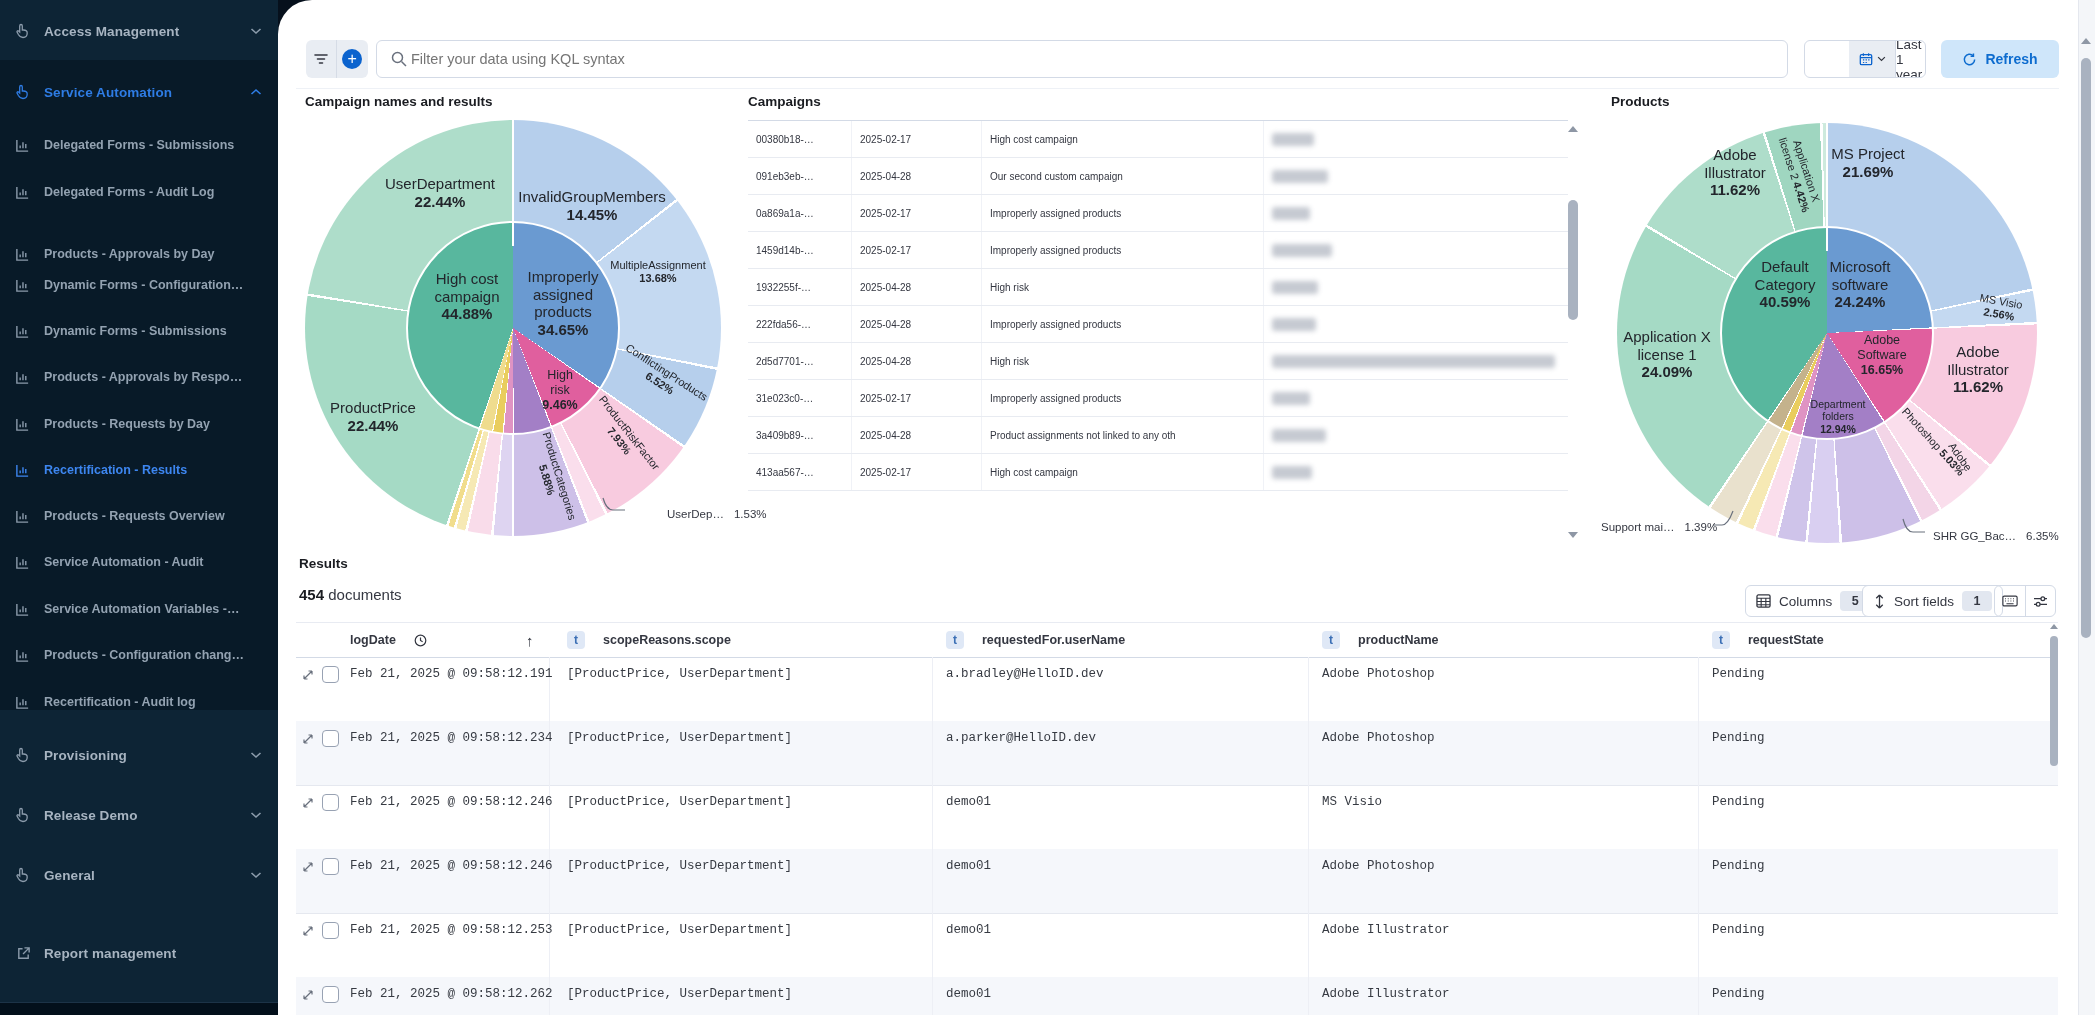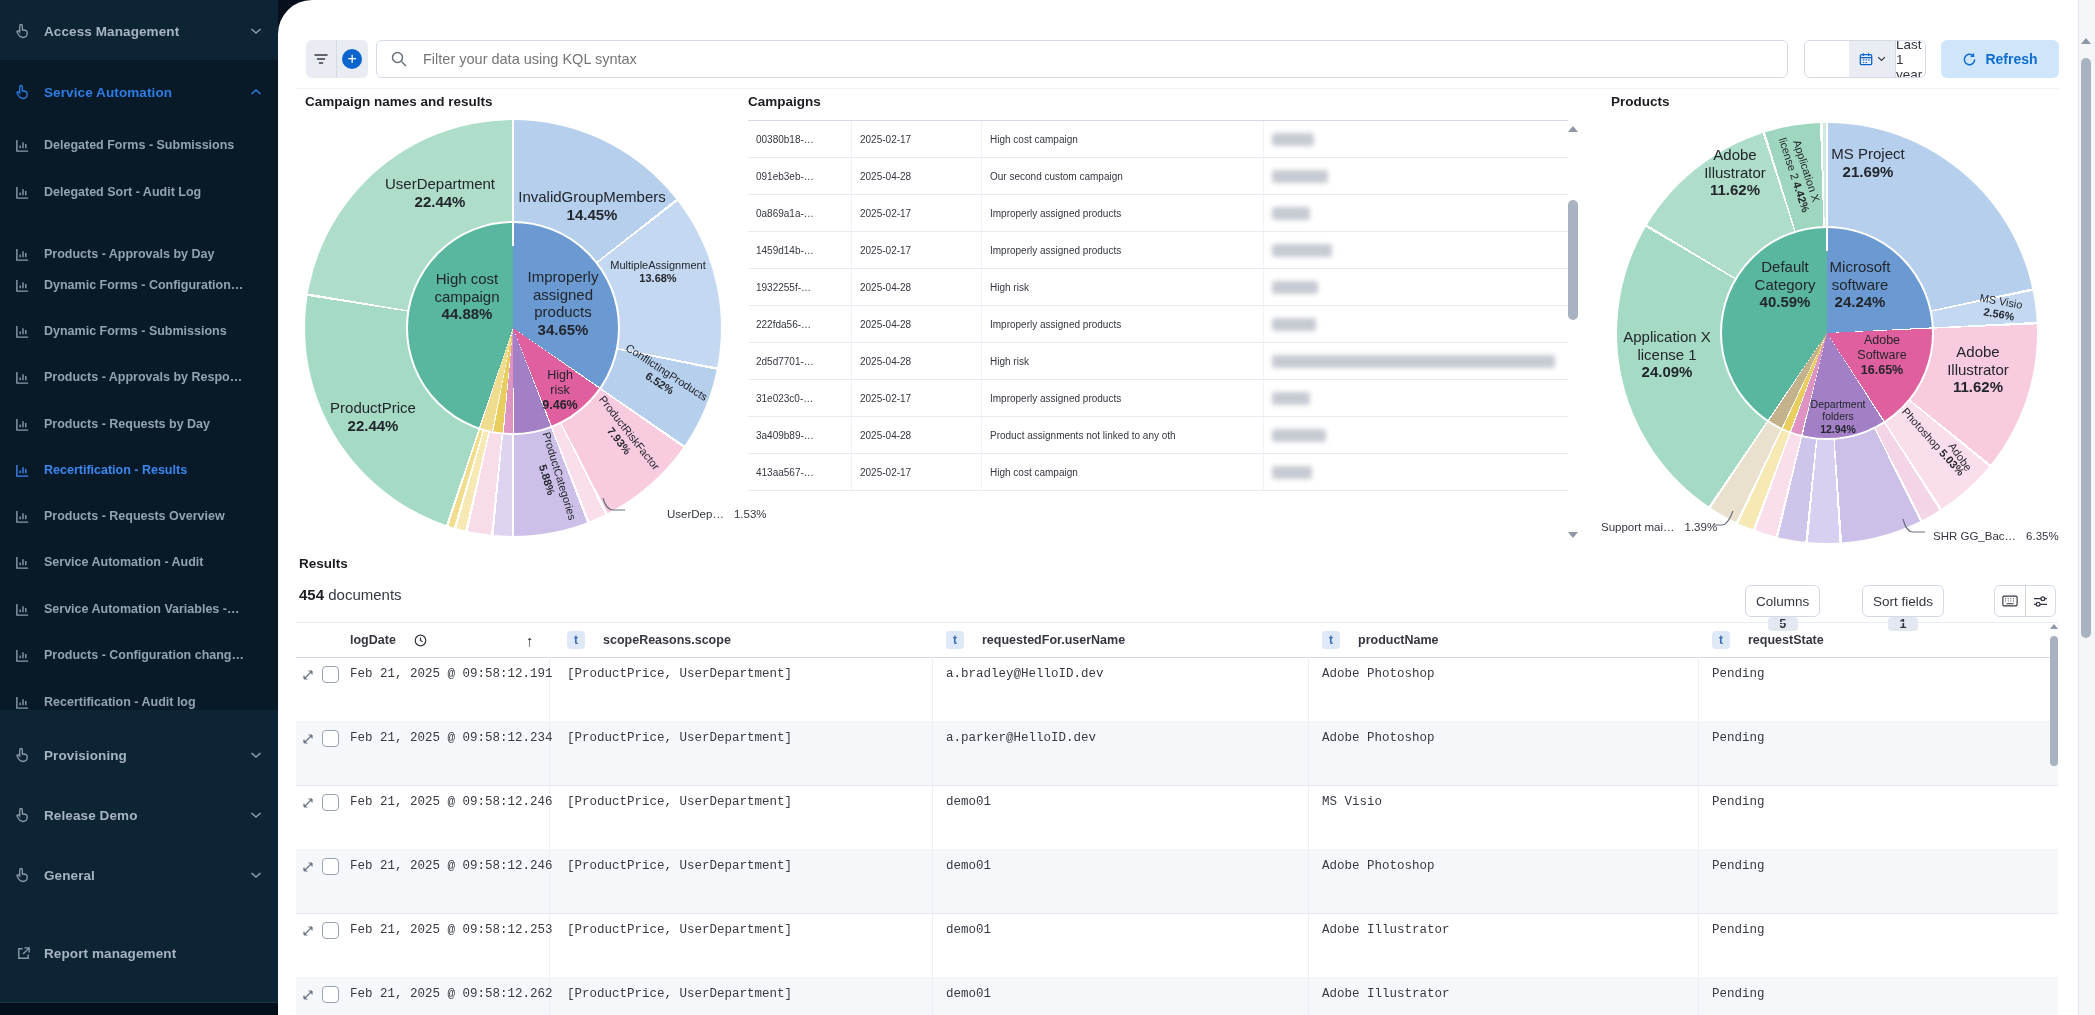--- a/index.html
+++ b/index.html
@@ -47,21 +47,21 @@
   .rhead{position:absolute;left:18px;top:622px;width:1762px;height:34px;border-top:1px solid #e8ebf2;border-bottom:1px solid #d3dae6;}
   .rh{position:absolute;top:0;height:34px;display:flex;align-items:center;gap:18px;font-size:12.5px;font-weight:700;color:#343741;}
   .tbadge{width:18px;height:18px;border-radius:4px;background:#dfe8f6;color:#3b6fb5;font-size:12px;font-weight:700;display:flex;align-items:center;justify-content:center;}
   .rrow{position:absolute;left:18px;width:1762px;height:64px;border-bottom:1px solid #e5e8ef;}
   .rrow.alt{background:#f5f7fb;}
   .rcell{position:absolute;top:10px;font-family:"Liberation Mono","DejaVu Sans Mono",monospace;font-size:12.5px;color:#363a42;white-space:nowrap;}
   .vline{position:absolute;top:0;height:100%;width:1px;background:#edeff5;}
   .chk{position:absolute;top:9px;width:15px;height:15px;border:1px solid #98a2b3;border-radius:4px;background:#fff;cursor:pointer;}
   
   .badge{min-width:20px;height:20px;padding:0 5px;border-radius:4px;background:#e2e7f0;color:#343741;font-size:12.5px;font-weight:700;display:flex;align-items:center;justify-content:center;}
-  .tbtn{box-sizing:border-box;height:32px;border:1px solid #d3dae6;border-radius:6px;background:#fff;display:flex;align-items:center;gap:8px;padding:0 10px;font-size:13.5px;color:#343741;cursor:pointer;flex-direction:column;}
+  .tbtn{box-sizing:border-box;height:32px;border:1px solid #d3dae6;border-radius:6px;background:#fff;display:flex;align-items:center;gap:8px;padding:0 10px;font-size:13.5px;color:#343741;cursor:pointer;}
   
   .sthumb{position:absolute;border-radius:5px;background:#a9b2c0;}
   .tri-up{width:0;height:0;border-left:5px solid transparent;border-right:5px solid transparent;border-bottom:6px solid #8e97a5;}
   .tri-dn{width:0;height:0;border-left:5px solid transparent;border-right:5px solid transparent;border-top:6px solid #8e97a5;}
   svg{display:block;}
 </style>
 </head>
 <body>
 
 <div id="app">
@@ -106,21 +106,21 @@
         </span>
         <span class="sb-lab2">Delegated Forms - Submissions</span>
       </div>
     <div class="sb-row" style="top:170px;">
         <span class="sb-ico2">
           <svg width="15" height="15" viewBox="0 0 16 16">
             <path d="M2 2v12h12" fill="none" stroke="currentColor" stroke-width="1.5"></path>
             <path d="M5.5 11V8M8.5 11V4.5M11.5 11V6.5" stroke="currentColor" stroke-width="1.5"></path>
           </svg>
         </span>
-        <span class="sb-lab2">Delegated Sort - Audit Log</span>
+        <span class="sb-lab2">Delegated Forms - Audit Log</span>
       </div>
     <div class="sb-row" style="top:232px;">
         <span class="sb-ico2">
           <svg width="15" height="15" viewBox="0 0 16 16">
             <path d="M2 2v12h12" fill="none" stroke="currentColor" stroke-width="1.5"></path>
             <path d="M5.5 11V8M8.5 11V4.5M11.5 11V6.5" stroke="currentColor" stroke-width="1.5"></path>
           </svg>
         </span>
         <span class="sb-lab2">Products - Approvals by Day</span>
       </div>
@@ -274,21 +274,21 @@
       <div style="width:30px;height:38px;display:flex;align-items:center;justify-content:center;border-right:1px solid #d6dce6;cursor:pointer;">
         <svg width="14" height="12" viewBox="0 0 14 12">
             <path d="M1 2h12M3.5 6h7M5.5 10h3" stroke="#343741" stroke-width="1.6" stroke-linecap="round" fill="none"></path>
           </svg>
       </div>
       <div style="width:32px;height:38px;display:flex;align-items:center;justify-content:center;cursor:pointer;">
         <span style="width:20px;height:20px;border-radius:50%;background:#0b63ce;color:#fff;font-size:16px;line-height:19px;text-align:center;">+</span>
       </div>
     </div>
 
-    <div class="abs inputlike" style="left:98px;top:40px;width:1412px;height:38px;display:flex;align-items:center;gap:14px;padding:0 14px;">
+    <div class="abs inputlike" style="left:98px;top:40px;width:1412px;height:38px;display:flex;align-items:center;gap:2px;padding:0 14px;">
       <svg width="16" height="16" viewBox="0 0 16 16">
           <circle cx="6.5" cy="6.5" r="5" fill="none" stroke="#69707d" stroke-width="1.5"></circle>
           <path d="M10.5 10.5L15 15" stroke="#69707d" stroke-width="1.5"></path>
         </svg>
       <input style="border: none; outline: none; flex: 1 1 0%; font-size: 14.5px; color: rgb(52, 55, 65); font-family: &quot;Liberation Sans&quot;, sans-serif; background: transparent;" placeholder="Filter your data using KQL syntax">
     </div>
 
     <div class="abs inputlike" style="left:1526px;top:40px;width:122px;height:38px;display:flex;overflow:hidden;">
       <div class="grayseg" style="width:46px;height:100%;display:flex;align-items:center;justify-content:center;gap:4px;border-right:1px solid #d3dae6;">
         <svg width="14" height="14" viewBox="0 0 16 16">

